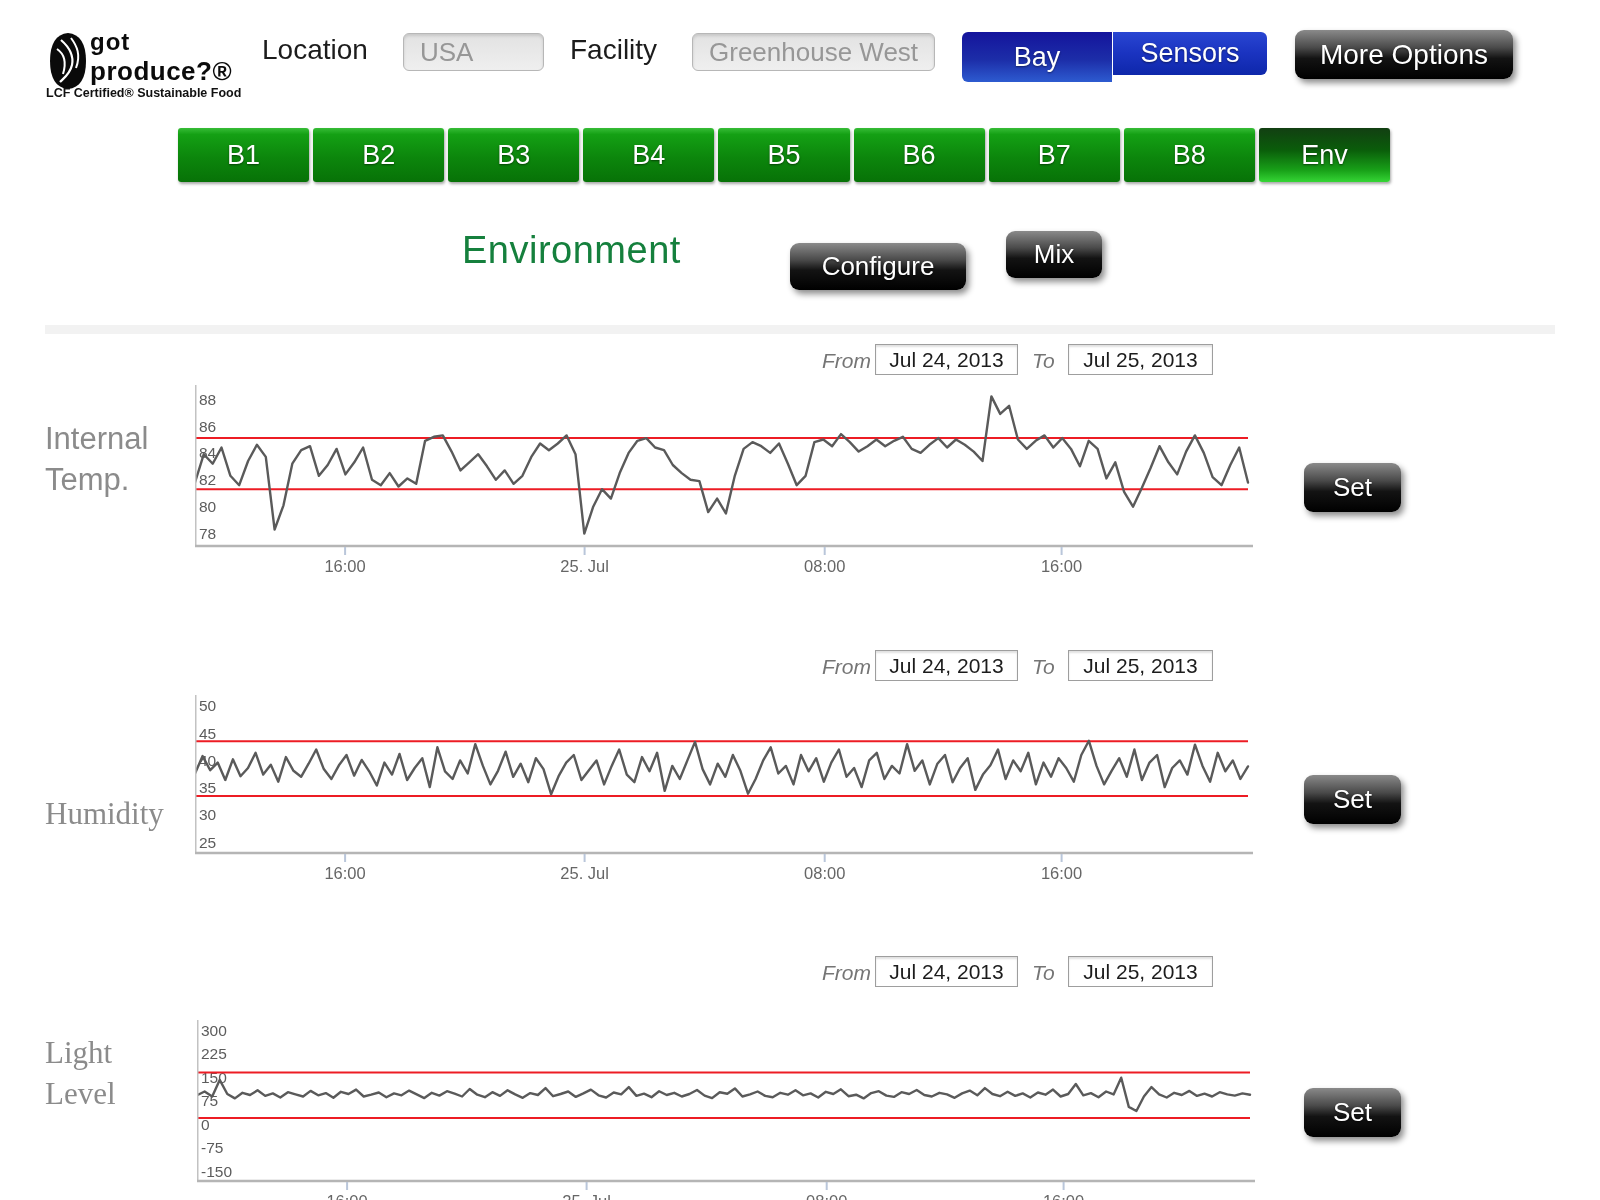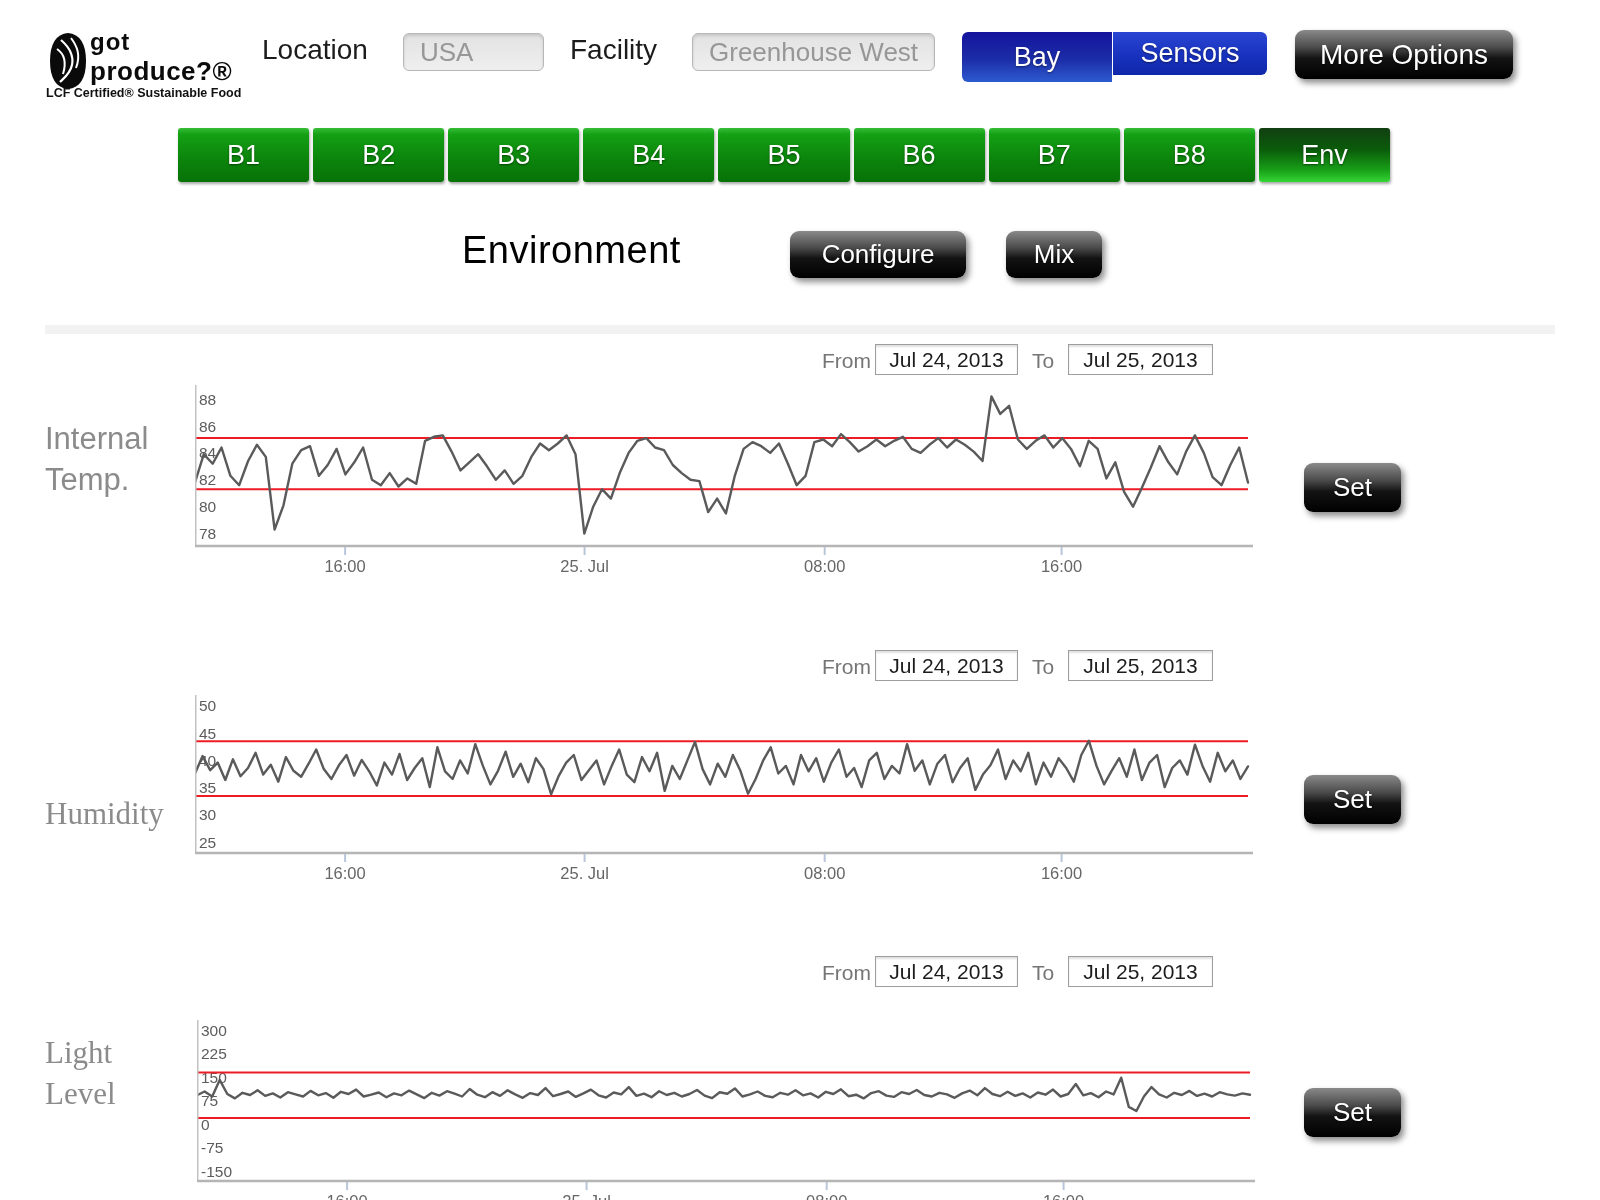--- a/index.html
+++ b/index.html
@@ -20,23 +20,23 @@
   .blue-btn{color:#fff;font-size:27px;display:flex;align-items:center;justify-content:center;
        cursor:pointer;text-shadow:0 1px 2px rgba(0,0,0,.45);}
   .bay{background:linear-gradient(180deg,#14149c 0%,#1c2da8 55%,#2d5bd0 100%);border-radius:6px 0 0 6px;}
   .sensors{background:linear-gradient(180deg,#2946d2 0%,#1a33c0 50%,#0e27aa 100%);border-radius:0 6px 6px 0;}
   .tabbar{display:flex;gap:4px;}
   .tab{flex:1;display:flex;align-items:center;justify-content:center;color:#fff;font-size:27px;
        background:linear-gradient(180deg,#37bd37 0%,#14a014 12%,#0c860c 55%,#077207 100%);
        border-radius:3px;box-shadow:1px 2px 3px rgba(0,0,0,.35);
        text-shadow:0 1px 2px rgba(0,0,0,.5);cursor:pointer;}
   .tab.active{background:linear-gradient(180deg,#123f12 0%,#0a5c0a 40%,#18a018 78%,#35d535 100%);}
-  .section-title{font-size:38px;color:#000000;letter-spacing:.5px;}
+  .section-title{font-size:38px;color:#15803d;letter-spacing:.5px;}
   .divider{background:#f2f2f2;}
-  .fromto-label{font-size:21px;color:#757575;}
+  .fromto-label{font-size:21px;color:#757575;font-style:italic;}
   .chart-label{font-size:31px;color:#8b8b8b;line-height:41px;}
   .logo-got{font-weight:bold;font-size:24px;color:#0b0b0b;letter-spacing:1px;}
   .logo-produce{font-weight:bold;font-size:26px;color:#0b0b0b;letter-spacing:.5px;}
   .logo-tag{font-weight:bold;font-size:12.5px;color:#111;}
 </style>
 </head>
 <body>
 
 <div class="abs" style="left:46px;top:12px;width:220px;height:92px;">
   <svg class="abs" style="left:2px;top:20px;" width="40" height="58" viewBox="0 0 40 58">
@@ -67,21 +67,21 @@
   <div class="tab">B3</div>
   <div class="tab">B4</div>
   <div class="tab">B5</div>
   <div class="tab">B6</div>
   <div class="tab">B7</div>
   <div class="tab">B8</div>
   <div class="tab active">Env</div>
 </div>
 
 <div class="abs section-title" style="left:462px;top:229px;">Environment</div>
-<div class="abs btn-black" style="left:790px;top:231px;width:176px;height:47px;font-size:26px;">Configure</div>
+<div class="abs btn-black" style="left:790px;top:243px;width:176px;height:47px;font-size:26px;">Configure</div>
 <div class="abs btn-black" style="left:1006px;top:231px;width:96px;height:47px;font-size:26px;">Mix</div>
 
 <div class="abs divider" style="left:45px;top:325px;width:1510px;height:9px;"></div>
 
 <div class="abs fromto-label" style="left:822px;top:349px;">From</div>
 <div class="abs date-input" style="left:875px;top:344px;width:143px;height:31px;">Jul 24, 2013</div>
 <div class="abs fromto-label" style="left:1032px;top:349px;">To</div>
 <div class="abs date-input" style="left:1068px;top:344px;width:145px;height:31px;">Jul 25, 2013</div>
 
 <div class="abs chart-label" style="left:45px;top:418px;">

